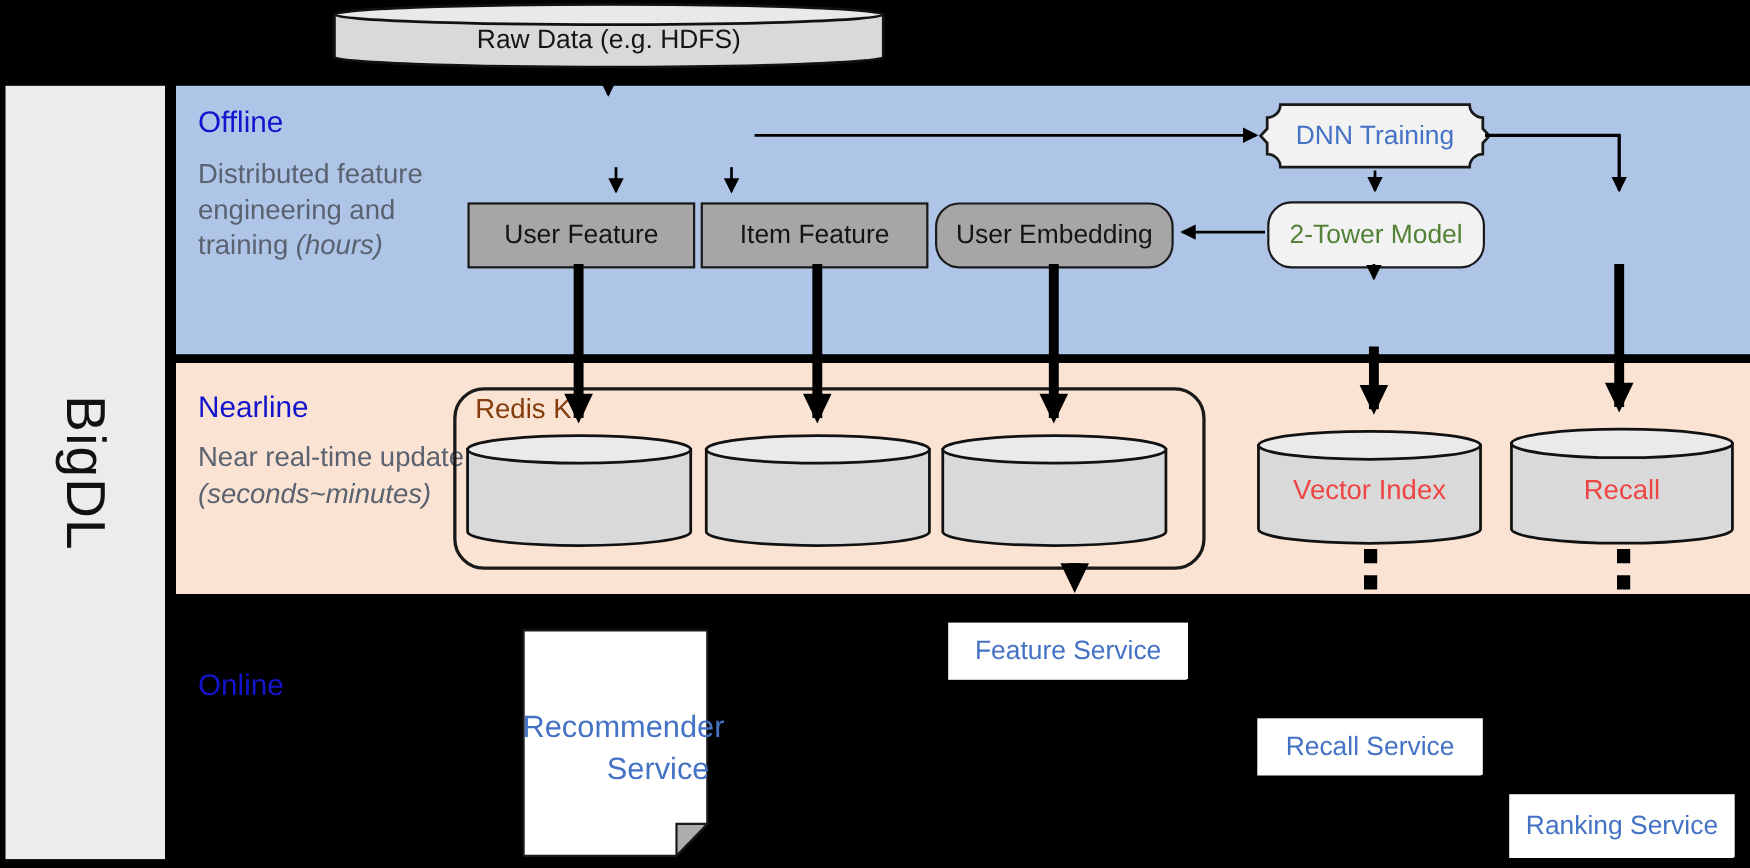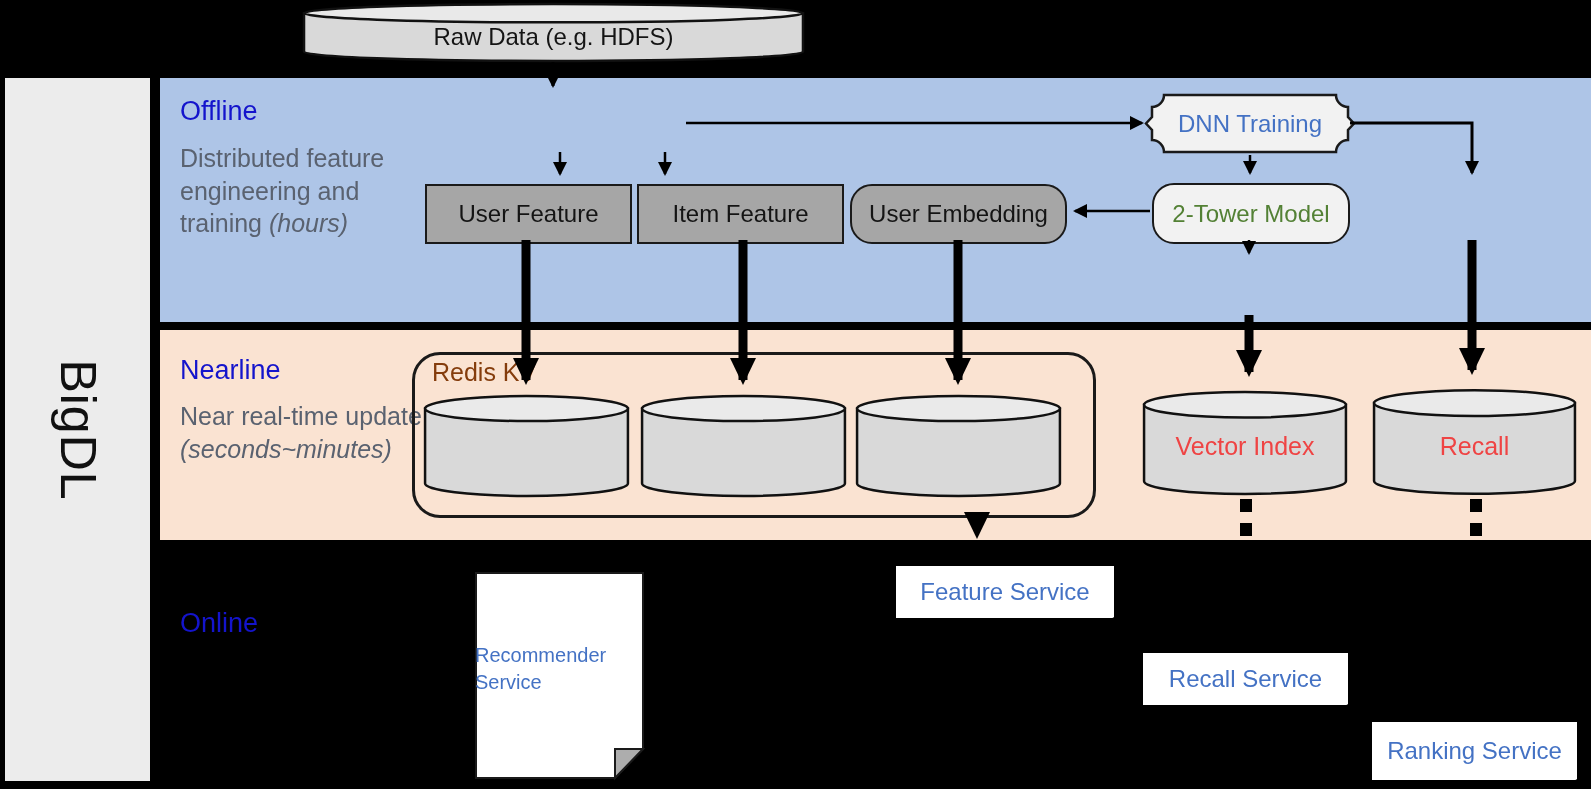--- a/index.html
+++ b/index.html
@@ -24,21 +24,21 @@
   .gray-box{background:#A6A6A6;border:2.5px solid #1a1a1a;color:#141414;font-size:24px;}
   .round-box{background:#F2F2F2;border:2.5px solid #1a1a1a;border-radius:22px;font-size:24px;color:#538135;}
   .blue-text{color:#4472C4;}
   .brown-text{color:#ef4444;}
   .redis-frame{left:412px;top:352px;width:678px;height:160px;border:3px solid #1a1a1a;border-radius:28px;}
   .redis-lbl{left:432px;top:358px;font-size:25px;color:#843C0C;}
   .svc-box{background:#fff;font-size:24px;color:#4472C4;}
   .svc-box::after{content:"";position:absolute;right:-2px;bottom:-8px;width:18px;height:10px;
                   background:#000;clip-path:polygon(100% 0,100% 100%,0 100%);}
   .cyl-lbl{position:absolute;left:0;right:0;text-align:center;font-size:25px;z-index:2;}
-  .doc-lbl{position:absolute;left:0;right:0;top:70px;text-align:left;font-size:20px;color:#4472C4;line-height:1.35;z-index:2;}
+  .doc-lbl{position:absolute;left:0;right:0;top:70px;text-align:right;font-size:28px;color:#4472C4;line-height:1.35;z-index:2;}
   .conn{left:0;top:0;width:1591px;height:789px;pointer-events:none;}
 </style>
 </head>
 <body>
 
 <div class="canvas">
 
   <div class="abs band-offline"></div>
   <div class="abs band-nearline"></div>
   <div class="abs bigdl-bar">
@@ -127,21 +127,21 @@
   </div>
 
   <div class="abs node" style="left:475px;top:572px;width:170px;height:208px;">
     <svg viewBox="0 0 170 208" preserveAspectRatio="none">
       <path d="M1,1 H168 V177 L140,206 H1 Z" fill="#FFFFFF" stroke="#1a1a1a" stroke-width="2" vector-effect="non-scaling-stroke"></path>
       <path d="M168,177 L140,206 L140,177 Z" fill="#ADADAD" stroke="#1a1a1a" stroke-width="2" vector-effect="non-scaling-stroke"></path>
     </svg>
     <span class="doc-lbl">Recommender Service</span>
   </div>
 
-  <div class="abs node svc-box" style="left:862px;top:566px;width:218px;height:52px;margin-left:34px;">
+  <div class="abs node svc-box" style="left:862px;top:566px;width:218px;height:52px;">
     <span class="lbl">Feature Service</span>
   </div>
   <div class="abs node svc-box" style="left:1143px;top:653px;width:205px;height:52px;">
     <span class="lbl">Recall Service</span>
   </div>
   <div class="abs node svc-box" style="left:1372px;top:722px;width:205px;height:58px;">
     <span class="lbl">Ranking Service</span>
   </div>
 
   <svg class="abs conn" viewBox="0 0 1591 789">

